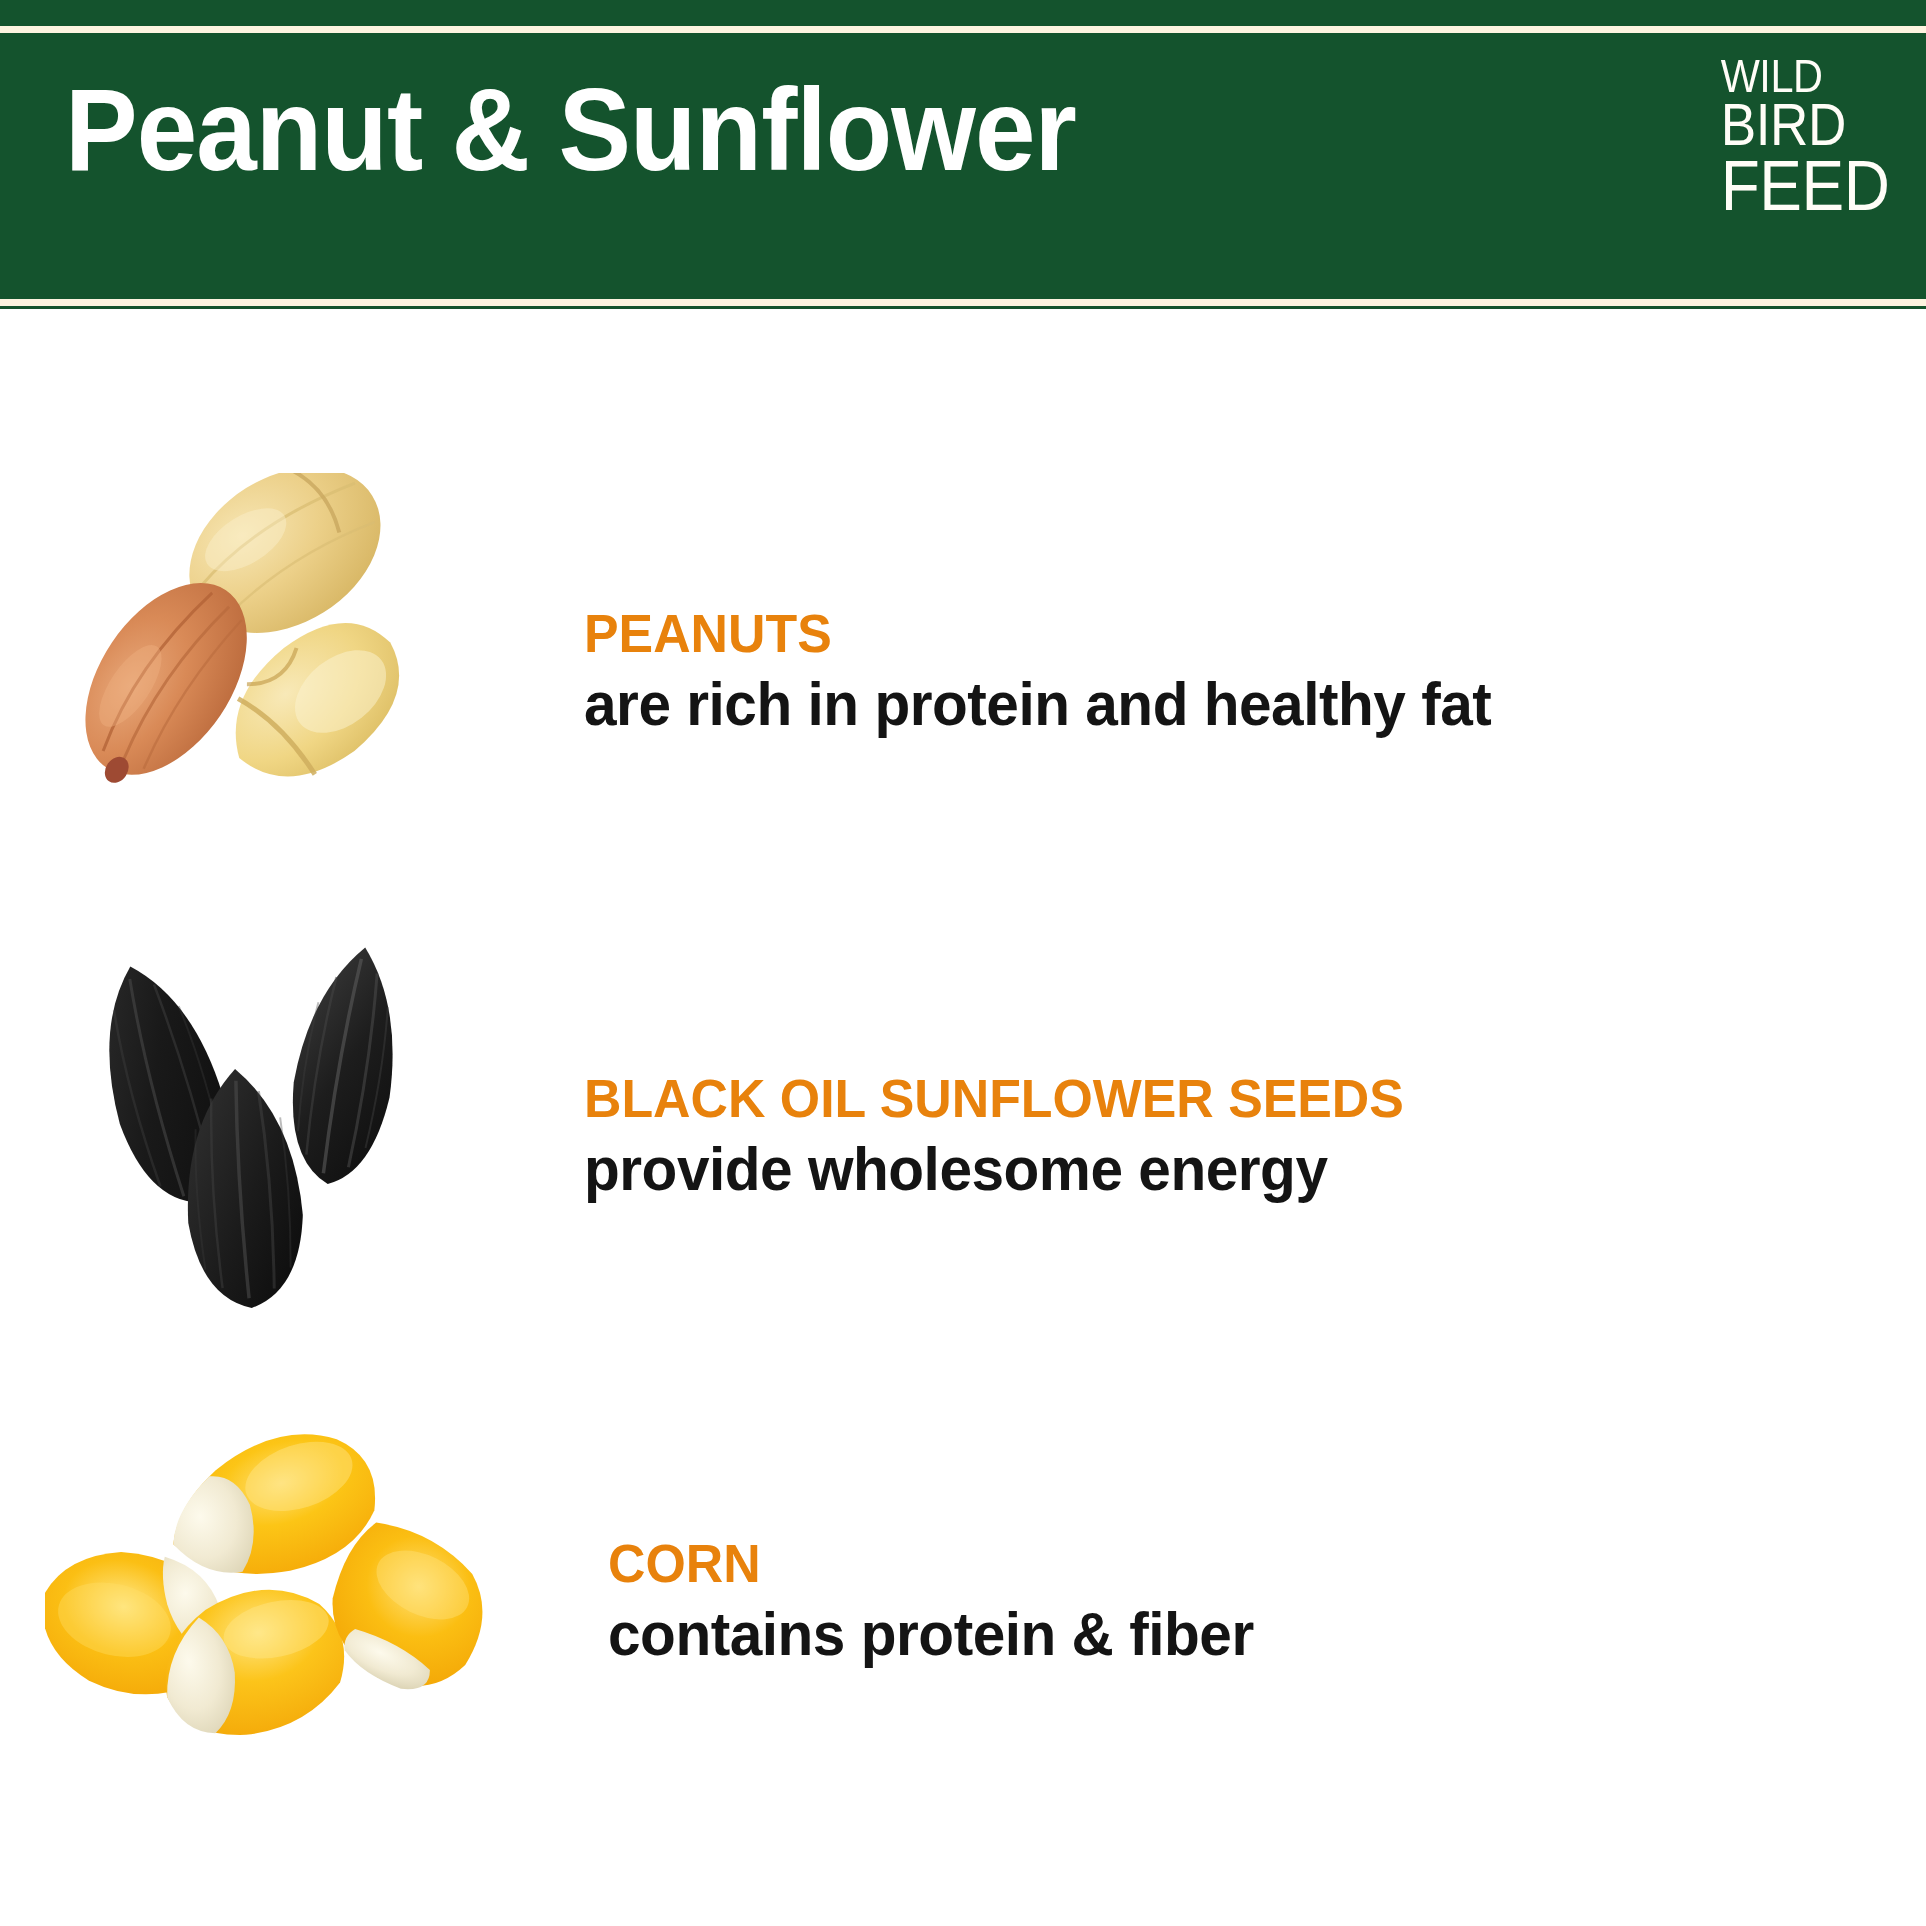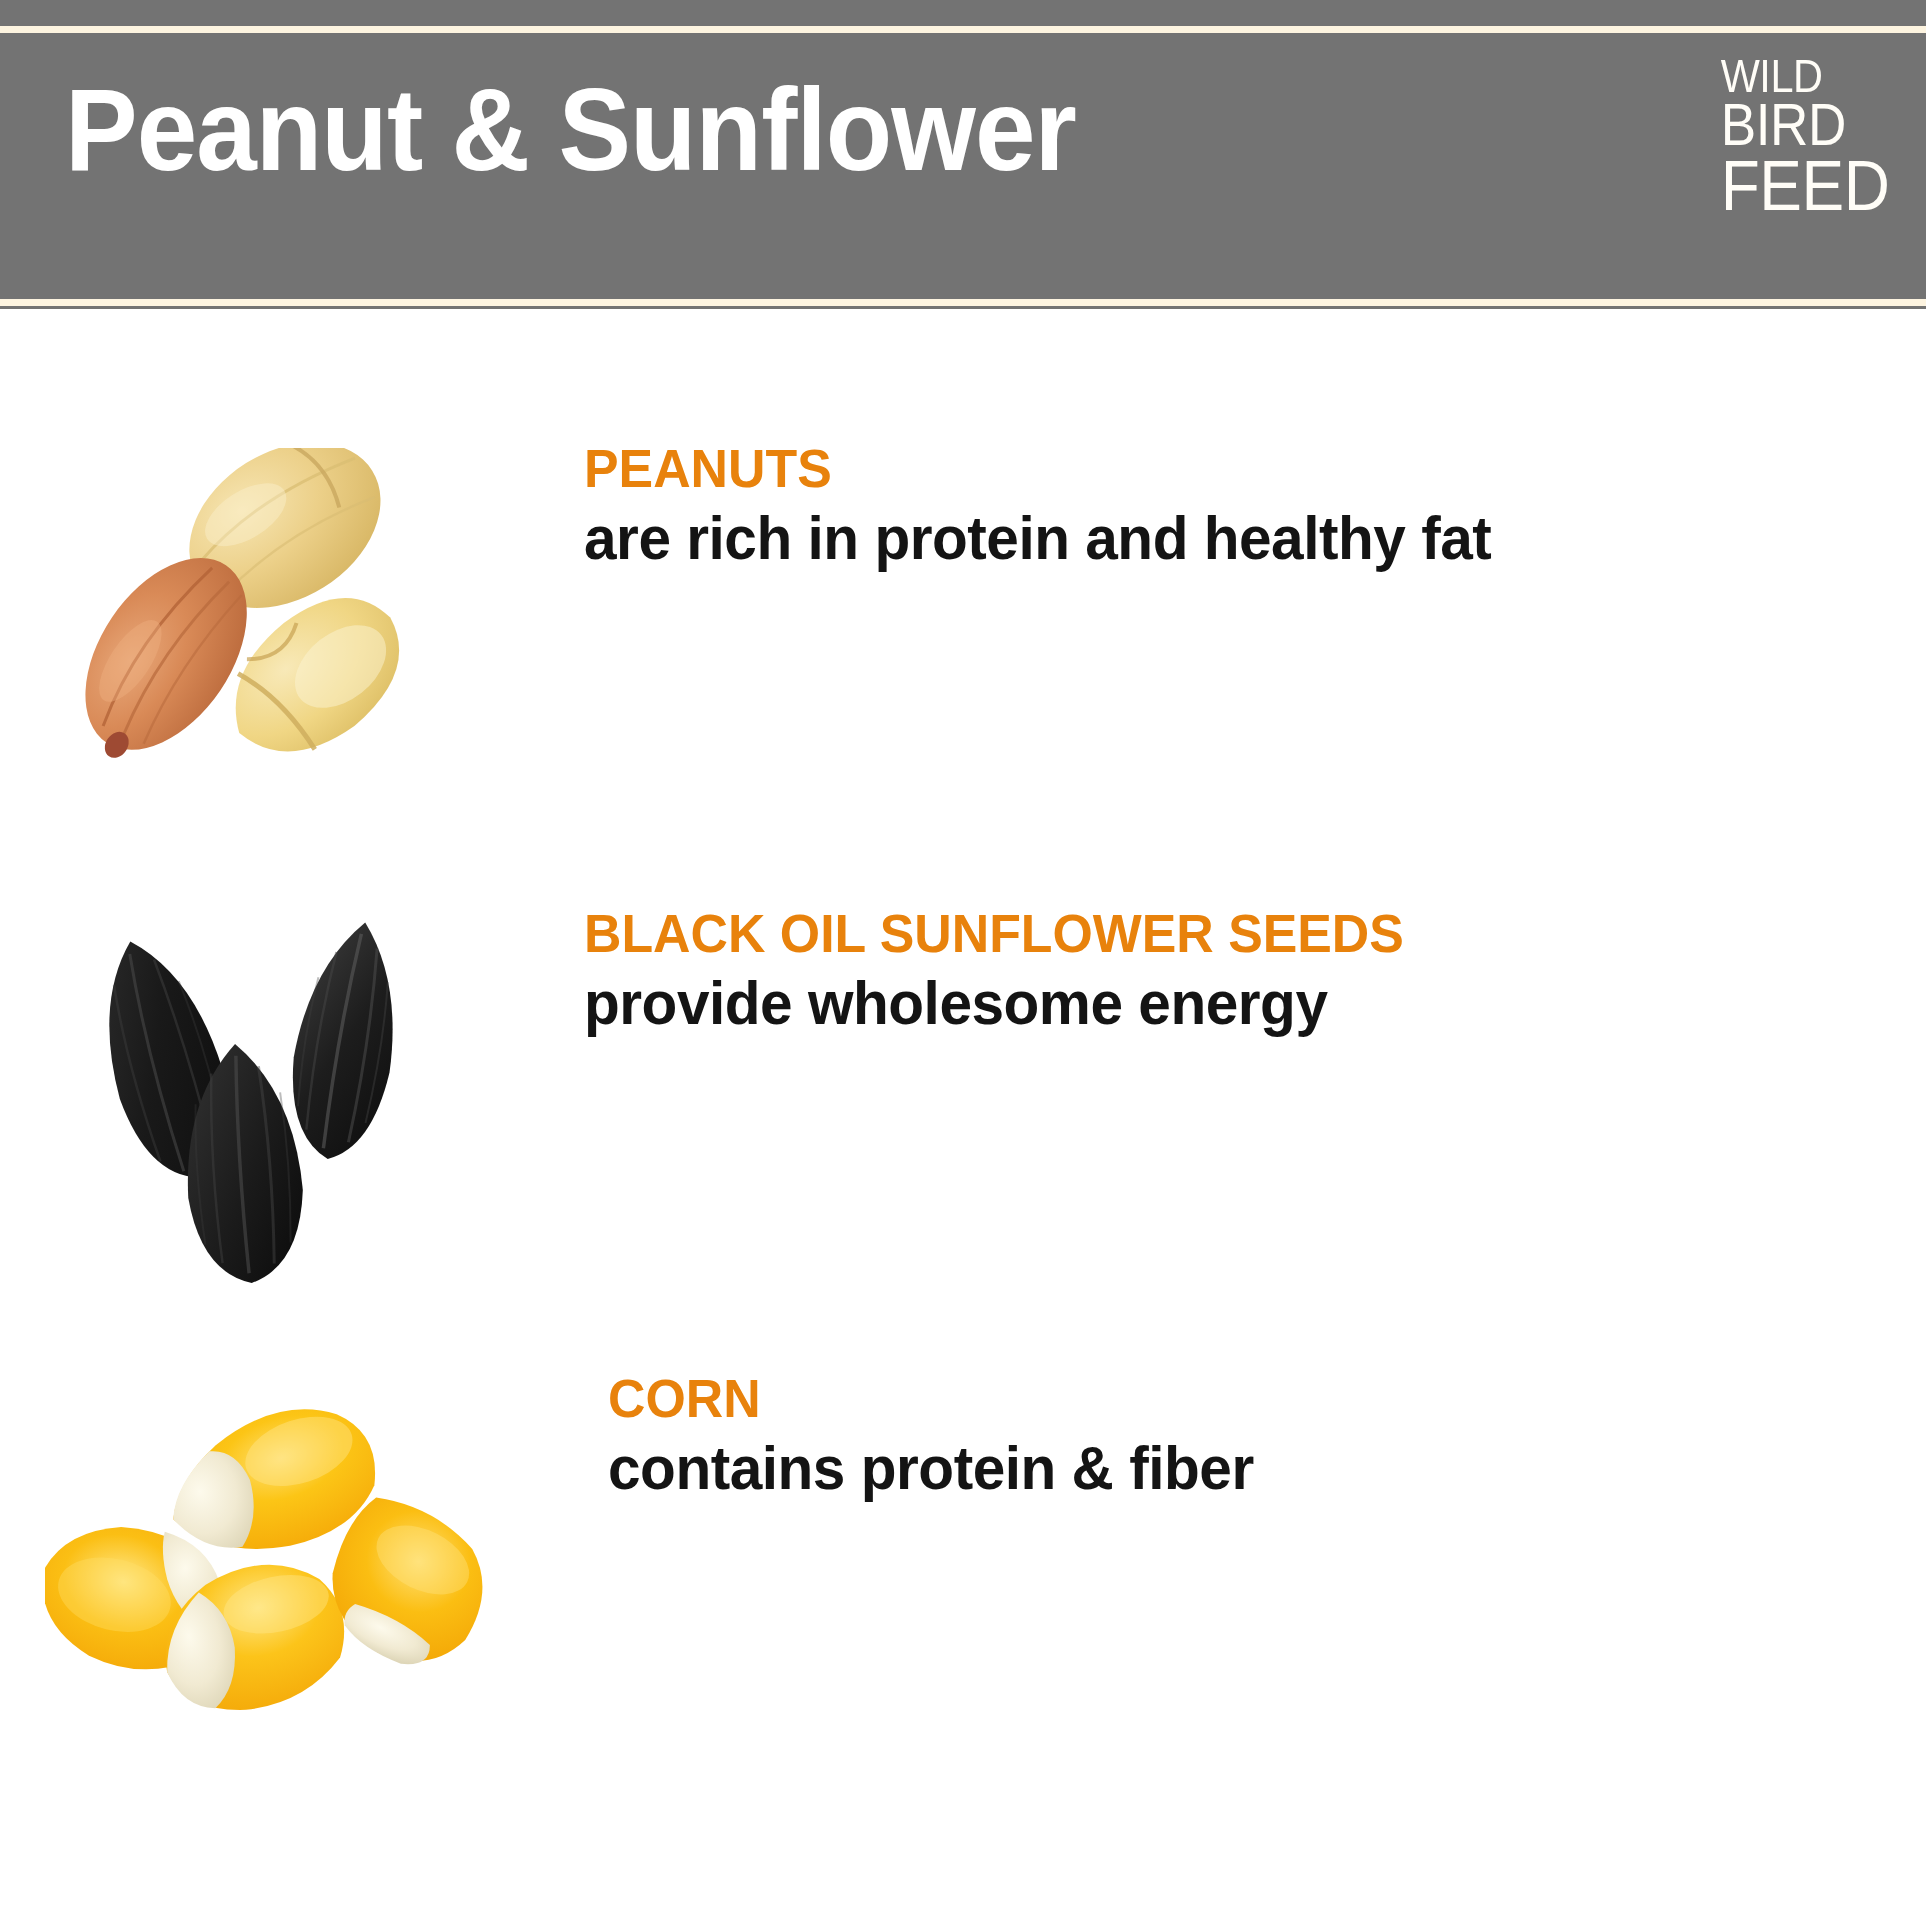--- a/index.html
+++ b/index.html
@@ -15,21 +15,21 @@
     position: relative;
   }
 
   
   .header-band {
     position: absolute;
     left: 0;
     top: 0;
     width: 1927px;
     height: 309px;
-    background: #737373;
+    background: #14532d;
     box-sizing: border-box;
   }
   .header-rule {
     position: absolute;
     left: 0;
     width: 1927px;
     height: 7px;
     background: #fdf4e0;
   }
   .header-rule.top { top: 26px; }
@@ -68,21 +68,21 @@
     left: 0;
     top: 309px;
     width: 1927px;
   }
   .row {
     position: absolute;
     left: 0;
     width: 1927px;
     height: 465px;
     display: flex;
-    align-items: flex-start;
+    align-items: center;
   }
   .row-peanut    { top: 129px; }
   .row-sunflower { top: 594px; }
   .row-corn      { top: 1059px; gap: 24px; }
 
   .row-art {
     width: 554px;
     height: 416px;
     flex: 0 0 554px;
     display: flex;

